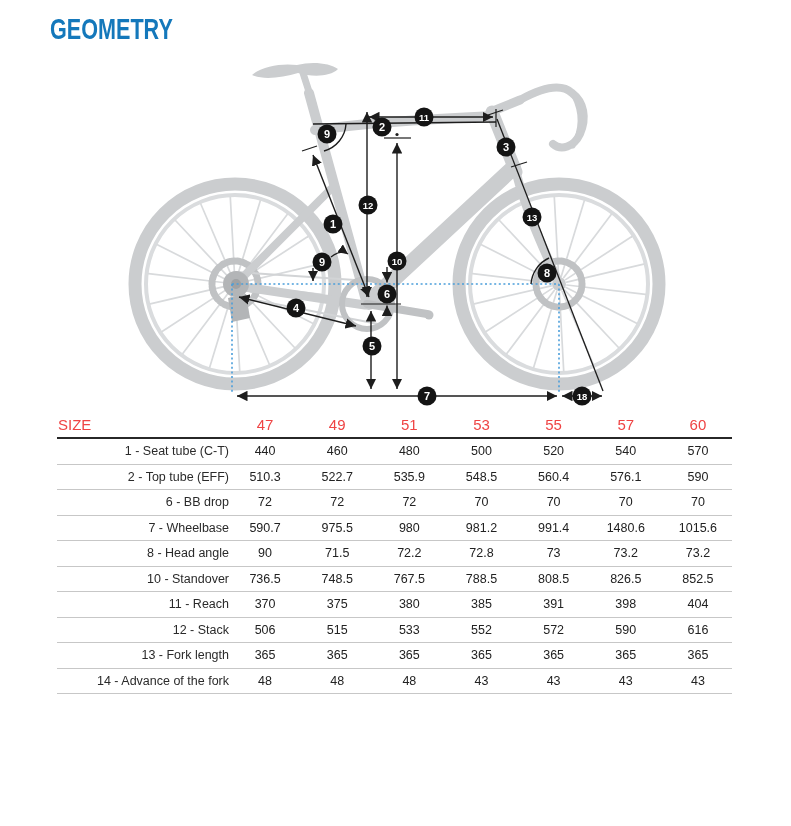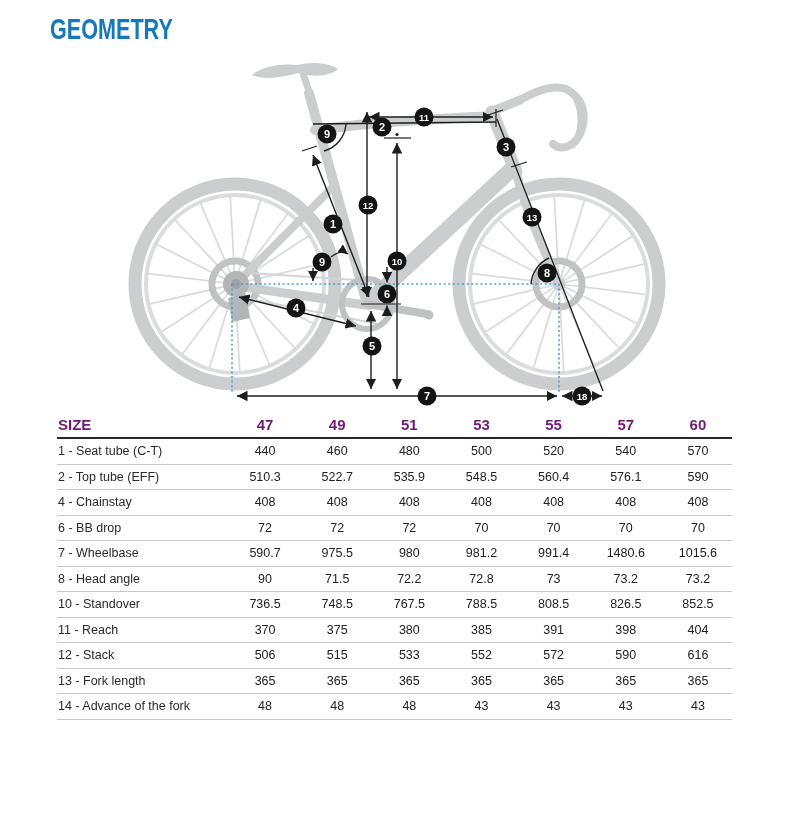--- a/index.html
+++ b/index.html
@@ -7,25 +7,25 @@
         font-family:"Liberation Sans",sans-serif;}
   .title{position:absolute;left:50px;top:12px;font-size:30px;font-weight:bold;
          letter-spacing:0px;display:inline-block;transform:scaleX(.72);
          transform-origin:left center;white-space:nowrap;}
   svg.diagram{position:absolute;left:0;top:0;}
   svg text.badge-t{font-family:"Liberation Sans",sans-serif;font-weight:bold;fill:#fff;}
   .table-wrap{position:absolute;left:57px;top:412px;width:677px;}
   table.geo{border-collapse:collapse;width:100%;table-layout:fixed;}
   table.geo col.lblcol{width:172px;}
   table.geo thead th{height:25px;border-bottom:2px solid #272727;font-size:15px;
-        font-weight:bold;color:#701a75;text-align:center;padding:0;vertical-align:middle;}
+        font-weight:normal;color:#ef4444;text-align:center;padding:0;vertical-align:middle;}
   table.geo thead th.lbl{text-align:left;padding-left:1px;}
   table.geo tbody td{height:24.5px;border-bottom:1px solid #c7c7c7;font-size:12.5px;
         color:#222;text-align:center;padding:0;vertical-align:middle;}
-  table.geo tbody td.lbl{text-align:left;padding-left:1px;color:#2a2a2a;}
+  table.geo tbody td.lbl{text-align:right;padding-left:1px;color:#2a2a2a;}
 </style>
 </head>
 <body>
 
 <div class="page">
 
   <div class="title" style="color:#1478bb;">GEOMETRY</div>
 
   <svg class="diagram" width="791" height="410" viewBox="0 0 791 410">
     <defs>
@@ -262,30 +262,20 @@
             <td class="lbl">2 - Top tube (EFF)</td>
             <td>510.3</td>
             <td>522.7</td>
             <td>535.9</td>
             <td>548.5</td>
             <td>560.4</td>
             <td>576.1</td>
             <td>590</td>
           </tr>
           <tr>
-            <td class="lbl">4 - Chainstay</td>
-            <td>408</td>
-            <td>408</td>
-            <td>408</td>
-            <td>408</td>
-            <td>408</td>
-            <td>408</td>
-            <td>408</td>
-          </tr>
-          <tr>
             <td class="lbl">6 - BB drop</td>
             <td>72</td>
             <td>72</td>
             <td>72</td>
             <td>70</td>
             <td>70</td>
             <td>70</td>
             <td>70</td>
           </tr>
           <tr>

